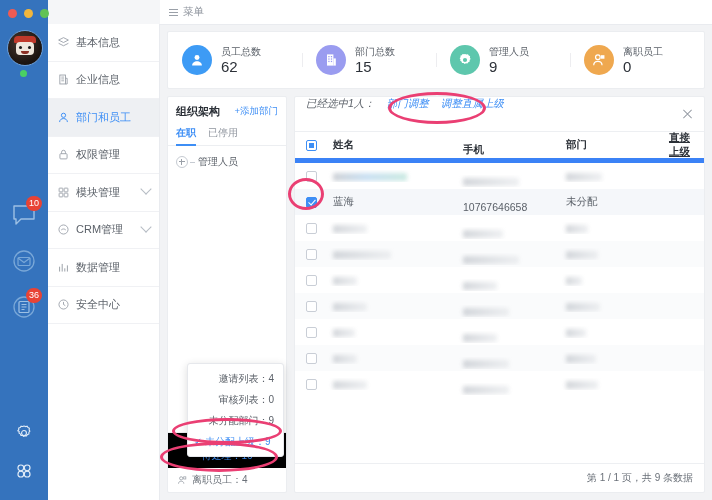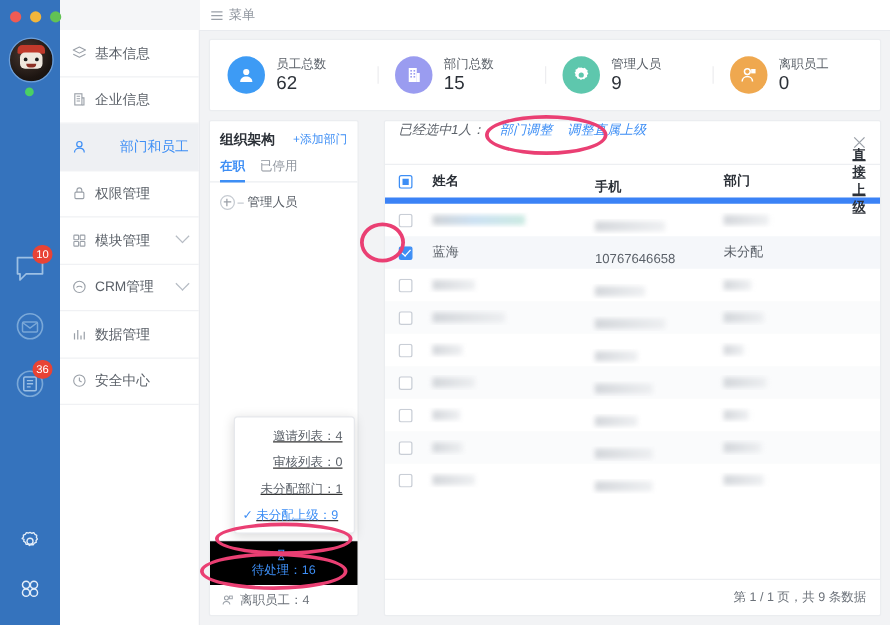--- a/index.html
+++ b/index.html
@@ -36,21 +36,21 @@
       box-sizing:border-box;font-family:"Liberation Sans",sans-serif;}
   .rail-bottom{position:absolute;bottom:10px;left:0;width:48px;}
   .rail-bottom .rail-item{height:38px;}
 
   
   .menu{width:112px;flex:0 0 112px;background:#fff;border-right:1px solid #e9ebef;height:500px;
       box-sizing:border-box;margin-top:24px;}
   .menu-item{height:37.5px;display:flex;align-items:center;padding:0 8px;box-sizing:border-box;
       border-bottom:1px solid #f0f1f4;color:#5b6169;font-size:11px;position:relative;cursor:pointer;}
   .menu-item .mi-ico{width:14px;height:14px;margin-right:6px;flex:0 0 14px;display:flex;align-items:center;justify-content:center;}
-  .menu-item.active{background:#eef0f3;color:#3d8ef5;justify-content:space-between;}
+  .menu-item.active{background:#eef0f3;color:#3d8ef5;}
   .menu-item .caret{position:absolute;right:9px;top:50%;transform:translateY(-50%);
       width:7px;height:7px;border-right:1.3px solid #b6bcc4;border-bottom:1.3px solid #b6bcc4;
       margin-top:-3px;transform:translateY(-50%) rotate(45deg);}
 
   
   .main{flex:1;height:500px;display:flex;flex-direction:column;background:#f2f3f5;min-width:0;}
   .topbar{height:24px;background:#fff;border-bottom:1px solid #e9ebef;display:flex;align-items:center;
       padding:0 9px;color:#8f959e;font-size:10.5px;flex:0 0 24px;}
   .topbar .hamb{display:inline-flex;flex-direction:column;justify-content:space-between;
       width:9px;height:7px;margin-right:5px;}
@@ -58,21 +58,21 @@
 
   .stats{margin:6px 7px 0 7px;background:#fff;border:1px solid #ebedf0;border-radius:2px;
       height:56px;display:flex;align-items:center;flex:0 0 56px;}
   .stat{flex:1;display:flex;align-items:center;padding-left:14px;box-sizing:border-box;position:relative;}
   .stat + .stat::before{content:"";position:absolute;left:0;top:8px;bottom:8px;width:1px;background:#ededf0;}
   .stat .circ{width:30px;height:30px;border-radius:50%;display:flex;align-items:center;justify-content:center;
       margin-right:9px;flex:0 0 30px;}
   .stat .st-label{font-size:10px;color:#5b6169;line-height:13px;text-align:right;}
   .stat .st-value{font-size:15px;color:#2c3138;line-height:17px;font-weight:500;}
 
-  .content{flex:1;display:flex;margin:7px 7px 7px 7px;min-height:0;gap:20px;}
+  .content{flex:1;display:flex;margin:7px 7px 7px 7px;min-height:0;gap:7px;}
 
   
   .org{width:118px;flex:0 0 118px;background:#fff;border:1px solid #ebedf0;border-radius:2px;
       display:flex;flex-direction:column;position:relative;}
   .org-head{display:flex;align-items:center;justify-content:space-between;padding:7px 8px 4px 8px;}
   .org-title{font-size:11px;color:#2c3138;font-weight:bold;}
   .org-add{font-size:9.5px;color:#3d8ef5;cursor:pointer;}
   .org-tabs{display:flex;padding:0 8px;gap:12px;border-bottom:1px solid #eceef1;}
   .org-tab{font-size:10px;color:#8f959e;padding:3px 0 5px 0;cursor:pointer;position:relative;}
   .org-tab.active{color:#3d8ef5;font-weight:bold;}
@@ -83,22 +83,22 @@
   .tree-plus::before,.tree-plus::after{content:"";position:absolute;background:#9aa0a8;}
   .tree-plus::before{left:2px;right:2px;top:4px;height:1px;}
   .tree-plus::after{top:2px;bottom:2px;left:4px;width:1px;}
   .tree-dash{width:5px;height:1px;background:#c6cbd2;margin-right:3px;}
   .org-foot{border-top:1px solid #eceef1;}
   .org-foot-row{display:flex;align-items:center;font-size:10px;color:#6b7179;padding:5px 8px;}
   .org-foot-row.pending{background:#000000;color:#3d8ef5;flex-direction:column;}
   .org-foot-row .ficon{width:11px;height:11px;margin-right:5px;display:flex;align-items:center;justify-content:center;flex:0 0 11px;}
 
   
-  .org-popup{position:absolute;left:19px;bottom:65px;width:95px;background:#fff;
-      border:1px solid #e6e8ec;border-radius:3px;box-shadow:0 2px 9px rgba(0,0,0,.14);padding:4px 0;z-index:30;text-decoration:underline;}
+  .org-popup{position:absolute;left:19px;bottom:35px;width:95px;background:#fff;
+      border:1px solid #e6e8ec;border-radius:3px;box-shadow:0 2px 9px rgba(0,0,0,.14);padding:4px 0;z-index:30;}
   .pop-row{font-size:10px;color:#5b6169;padding:3.5px 9px 3.5px 9px;text-align:right;white-space:nowrap;}
   .pop-row.sel{color:#3d8ef5;text-align:left;padding-left:6px;}
   .pop-check{display:inline-block;width:9px;margin-right:2px;color:#3d8ef5;}
 
   
   .tbl-wrap{flex:1;background:#fff;border:1px solid #ebedf0;border-radius:2px;display:flex;flex-direction:column;min-width:0;}
   .sel-bar{height:34px;flex:0 0 34px;display:flex;align-items:flex-start;padding:0 11px;
       border-bottom:1px solid #edeff2;font-size:10.5px;color:#5b6169;position:relative;font-style:italic;}
   .sel-bar .sb-act{color:#3d8ef5;margin-left:12px;cursor:pointer;}
   .sel-bar .sb-close{position:absolute;right:11px;top:50%;transform:translateY(-50%);
@@ -370,21 +370,21 @@
           <div class="tree-node">
             <span class="tree-plus"></span>
             <span class="tree-dash"></span>
             <span>管理人员</span>
           </div>
         </div>
 
         <div class="org-popup">
           <div class="pop-row">邀请列表：4</div>
           <div class="pop-row">审核列表：0</div>
-          <div class="pop-row">未分配部门：1</div>
+          <div class="pop-row">未分配部门：9</div>
           <div class="pop-row sel">
             <span class="pop-check">✓</span><span>未分配上级：9</span>
           </div>
         </div>
 
         <div class="org-foot">
           <div class="org-foot-row pending">
             <span class="ficon">
               <svg width="10" height="10" viewBox="0 0 12 12">
                   <path d="M3 1.5h6M3 10.5h6M3.6 1.5c0 2.4 2.4 3 2.4 4.5 0 1.5-2.4 2.1-2.4 4.5M8.4 1.5c0 2.4-2.4 3-2.4 4.5 0 1.5 2.4 2.1 2.4 4.5" fill="none" stroke="#3d8ef5" stroke-width="1"></path>

